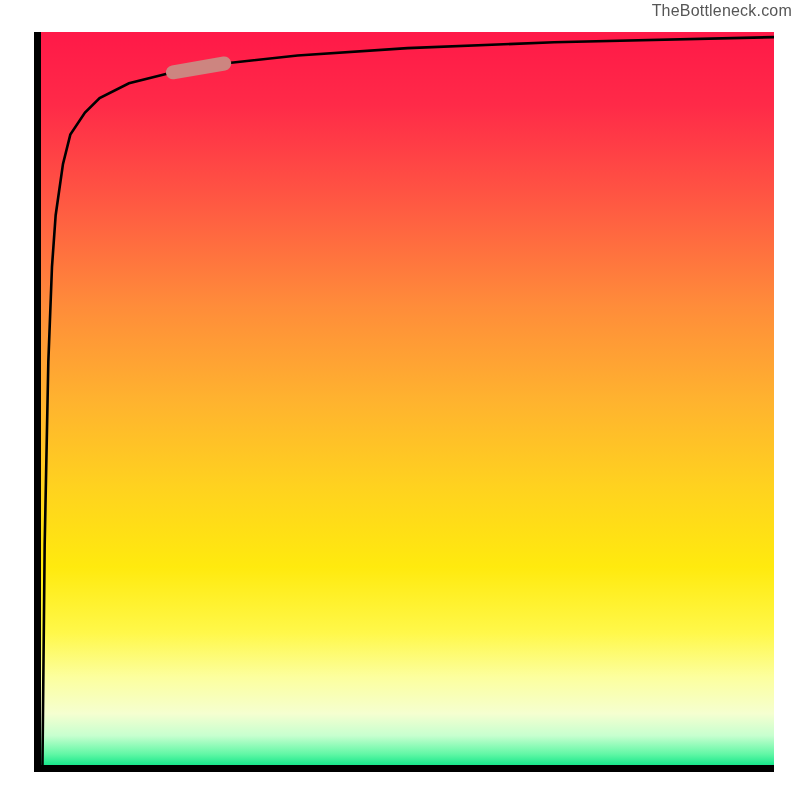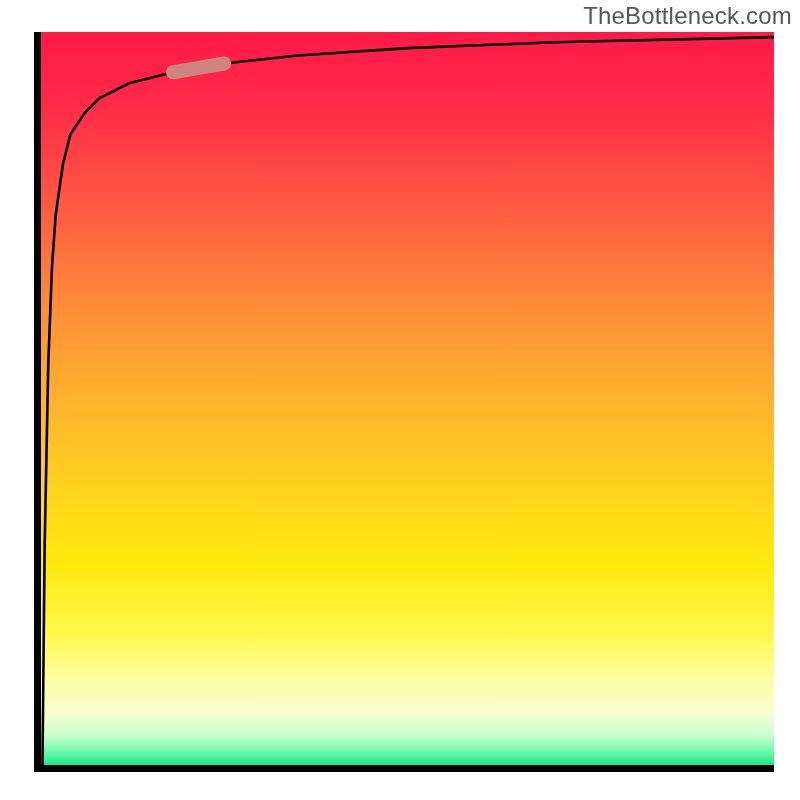--- a/index.html
+++ b/index.html
@@ -13,21 +13,21 @@
   .stage {
     position: relative;
     width: 800px;
     height: 800px;
   }
   .attribution {
     position: absolute;
     top: 2px;
     right: 8px;
     font-family: Arial, Helvetica, sans-serif;
-    font-size: 24px;
+    font-size: 16px;
     color: #565656;
     letter-spacing: 0.2px;
   }
   .plot-frame {
     position: absolute;
     left: 34px;
     top: 32px;
     width: 740px;
     height: 740px;
     border-left: 7px solid #000;

